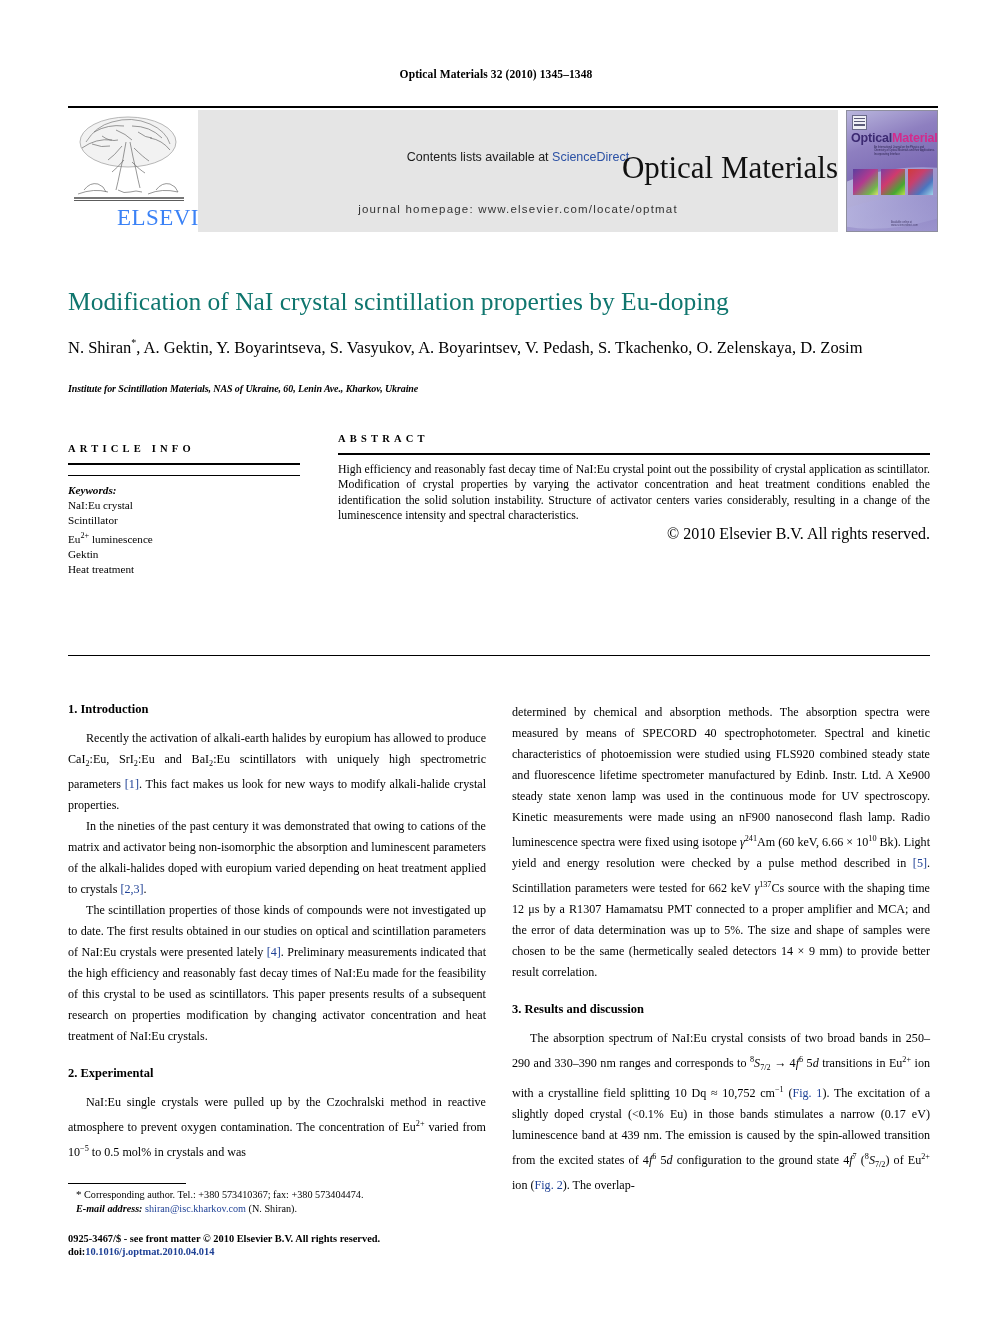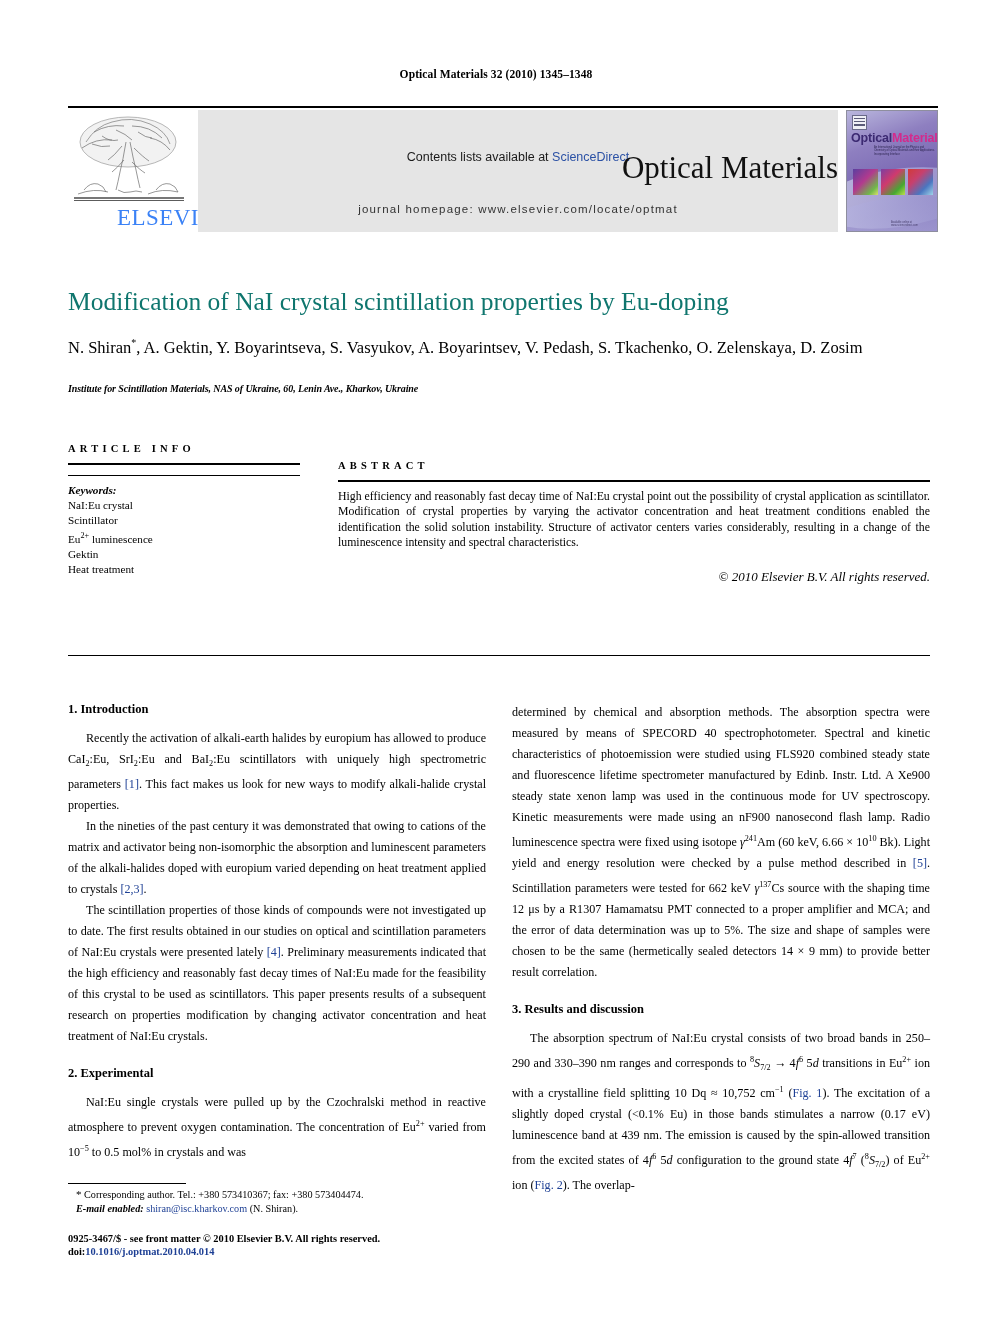--- a/index.html
+++ b/index.html
@@ -202,21 +202,21 @@
     font-weight: bold;
     letter-spacing: -0.1px;
   }
   .info-col {
     position: absolute;
     left: 68px; top: 443px;
     width: 232px;
   }
   .abs-col {
     position: absolute;
-    left: 338px; top: 460px;
+    left: 338px; top: 433px;
     width: 592px;
   }
   .sec-caps {
     font-size: 10.5px;
     font-weight: bold;
     letter-spacing: 4.2px;
     margin-bottom: 9px;
   }
   .rule {
     height: 1.6px;
@@ -234,23 +234,22 @@
   }
   .info-body .it { font-style: italic; font-weight: bold; }
   .kw-head { font-style: italic; font-weight: bold; }
   .abs-body {
     font-size: 11.8px;
     line-height: 15.6px;
     text-align: justify;
   }
   .abs-copy {
     text-align: right;
-    font-size: 13px;
-    margin-top: 18px;
-    font-style: italic;
+    font-size: 16px;
+    margin-top: 1px;
   }
   .abs-rule-bottom {
     position: absolute;
     left: 68px; top: 655px;
     width: 862px;
     height: 1.4px;
     background: #000;
   }
   .info-rule-bottom {
     position: absolute;
@@ -431,21 +430,21 @@
     <div class="spacer-sec"></div>
 
     <h2 class="sec">3. Results and discussion</h2>
 
     <p class="body">The absorption spectrum of NaI:Eu crystal consists of two broad bands in 250–290 and 330–390&nbsp;nm ranges and corresponds to <sup>8</sup><span class="ital">S</span><sub>7/2</sub> → 4<span class="ital">f</span><sup>6</sup> 5<span class="ital">d</span> transitions in Eu<sup>2+</sup> ion with a crystalline field splitting 10&nbsp;Dq ≈ 10,752&nbsp;cm<sup>−1</sup> (<span class="ref">Fig. 1</span>). The excitation of a slightly doped crystal (&lt;0.1% Eu) in those bands stimulates a narrow (0.17&nbsp;eV) luminescence band at 439&nbsp;nm. The emission is caused by the spin-allowed transition from the excited states of 4<span class="ital">f</span><sup>6</sup> 5<span class="ital">d</span> configuration to the ground state 4<span class="ital">f</span><sup>7</sup> (<sup>8</sup><span class="ital">S</span><sub>7/2</sub>) of Eu<sup>2+</sup> ion (<span class="ref">Fig. 2</span>). The overlap-</p>
   </div>
 
   <div class="foot-rule"></div>
   <div class="footnote">
     <span class="fn-indent"><span class="star">*</span> <span>Corresponding author. Tel.: +380 573410367; fax: +380 573404474.</span></span>
-    <span class="fn-indent"><span class="fn-email">E-mail enabled:</span> <span class="link">shiran@isc.kharkov.com</span><span> (N. Shiran).</span></span>
+    <span class="fn-indent"><span class="fn-email">E-mail address:</span> <span class="link">shiran@isc.kharkov.com</span><span> (N. Shiran).</span></span>
   </div>
 
   <div class="imprint">
     <span>0925-3467/$ - see front matter © 2010 Elsevier B.V. All rights reserved.</span><br>
     <span>doi:</span><span class="link">10.1016/j.optmat.2010.04.014</span>
   </div>
 
 </div>
 
 </body></html>

